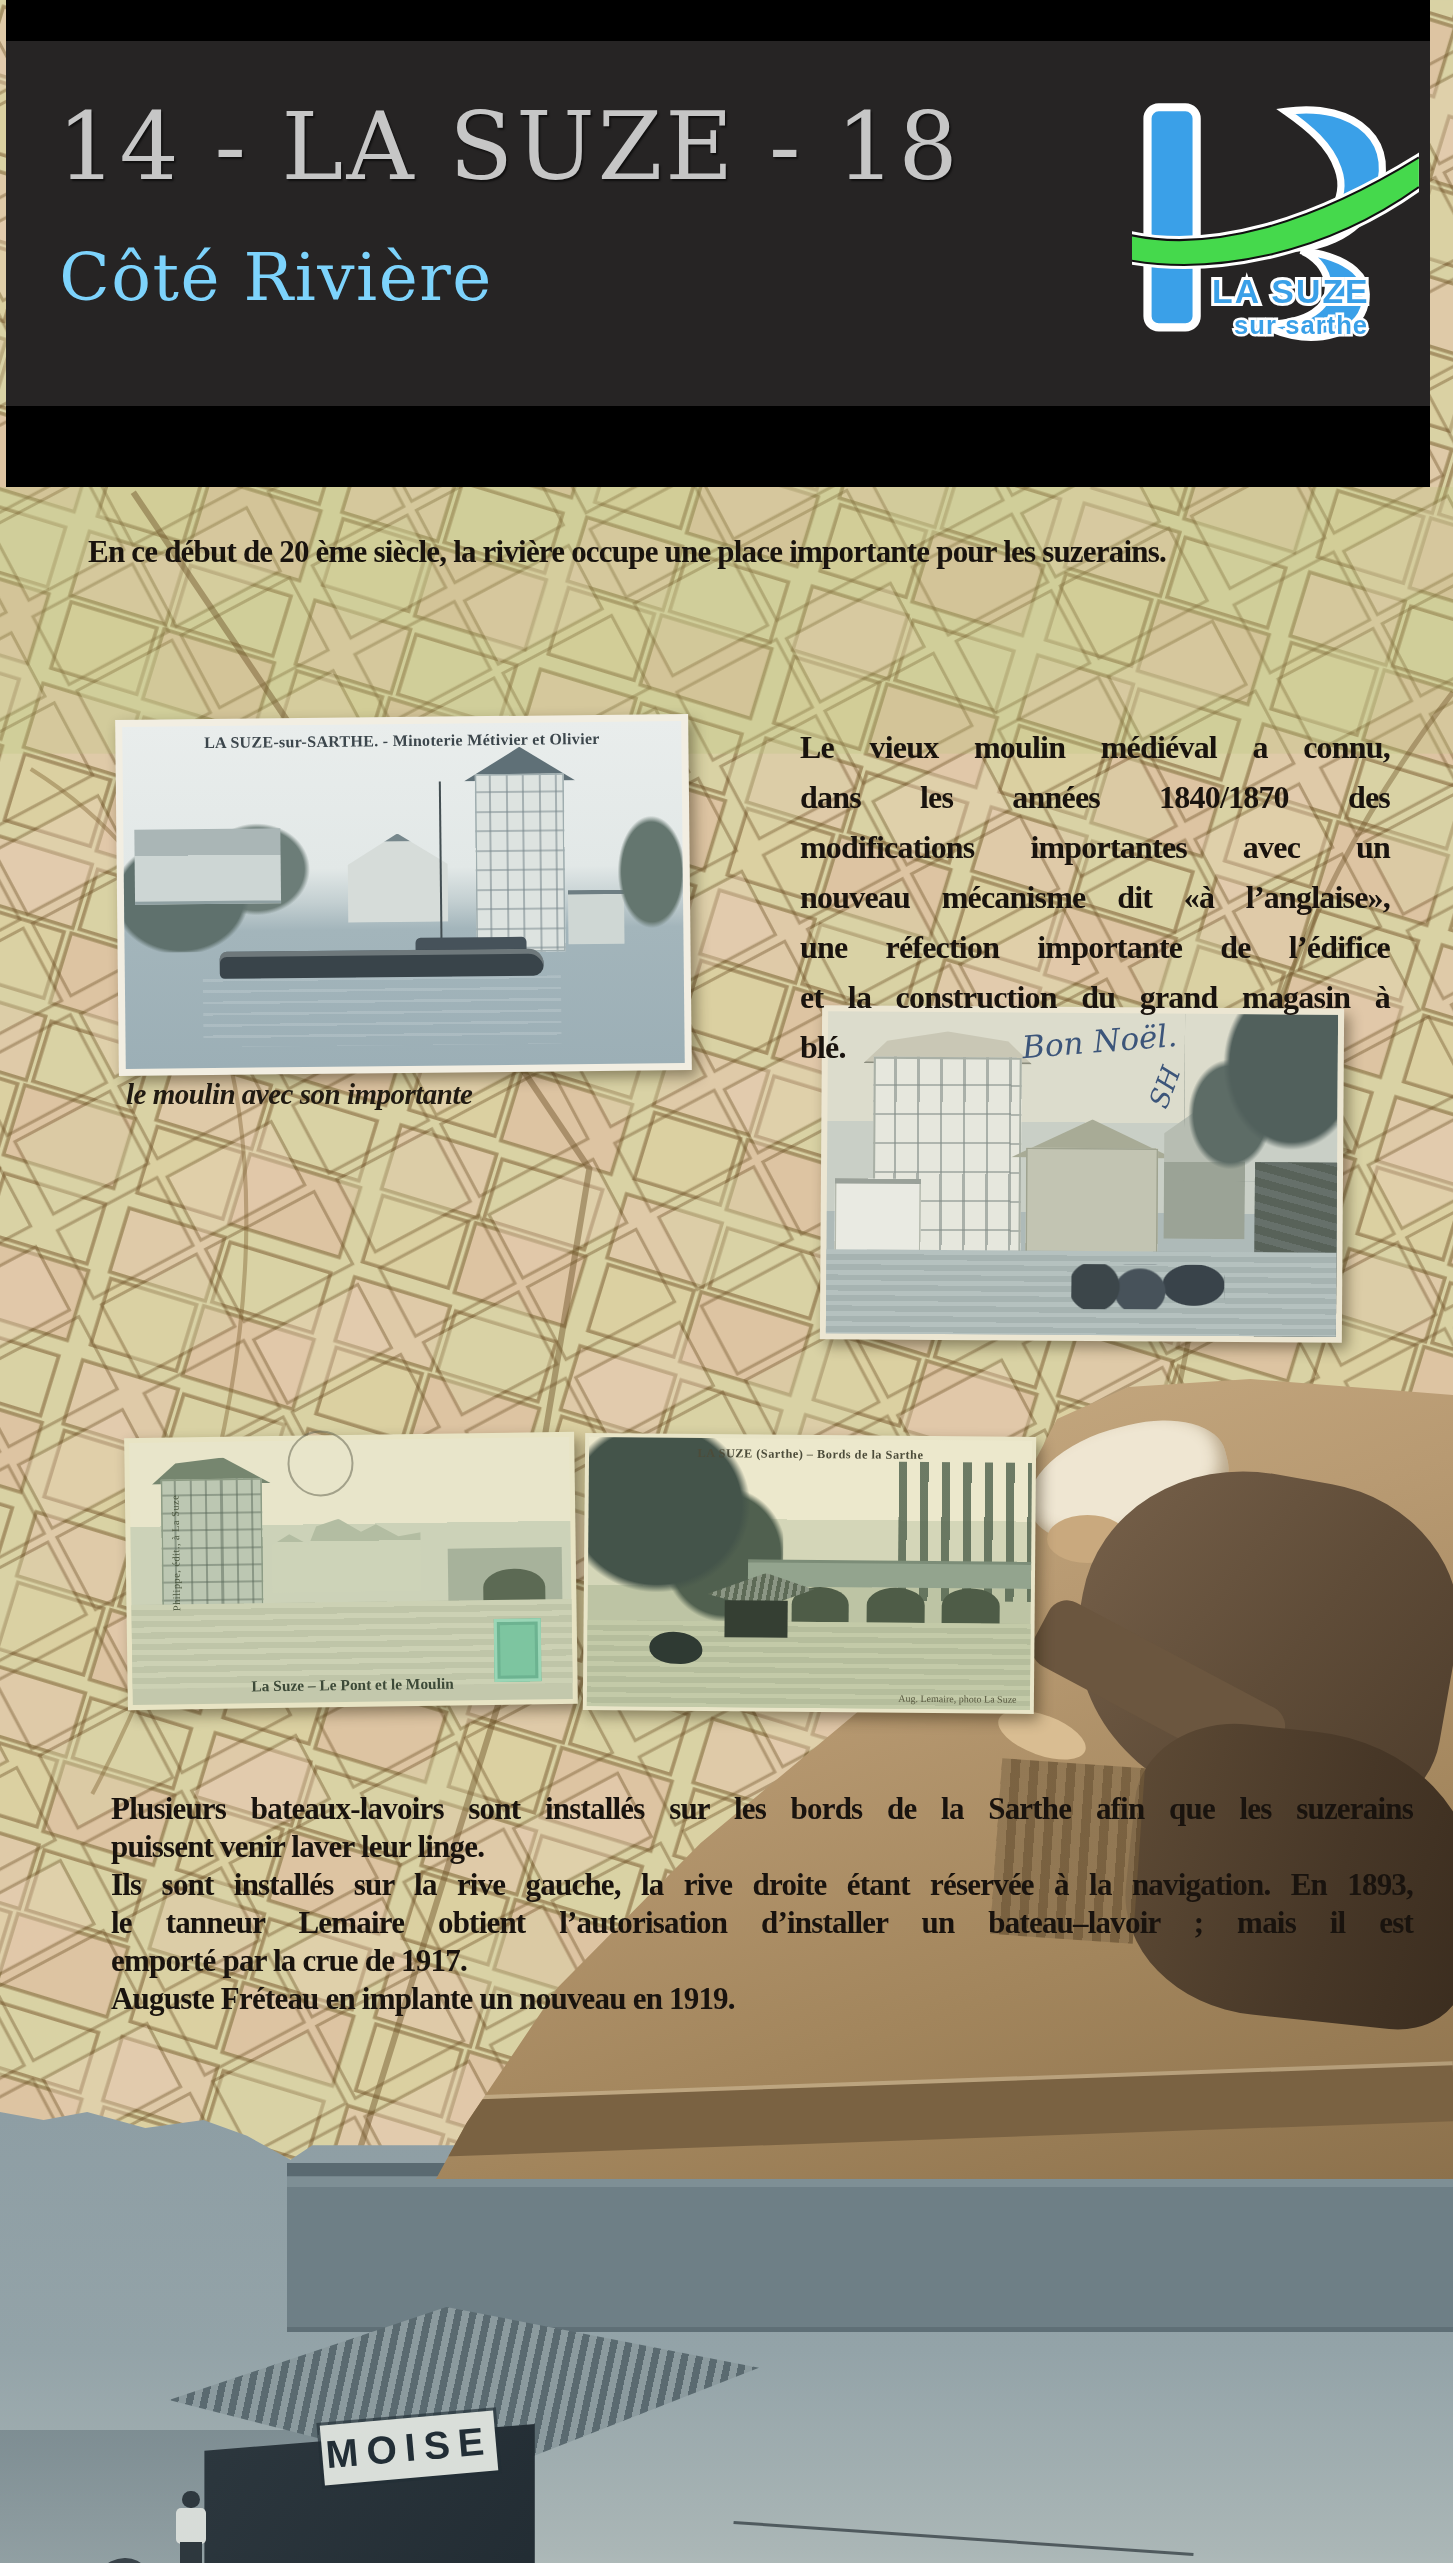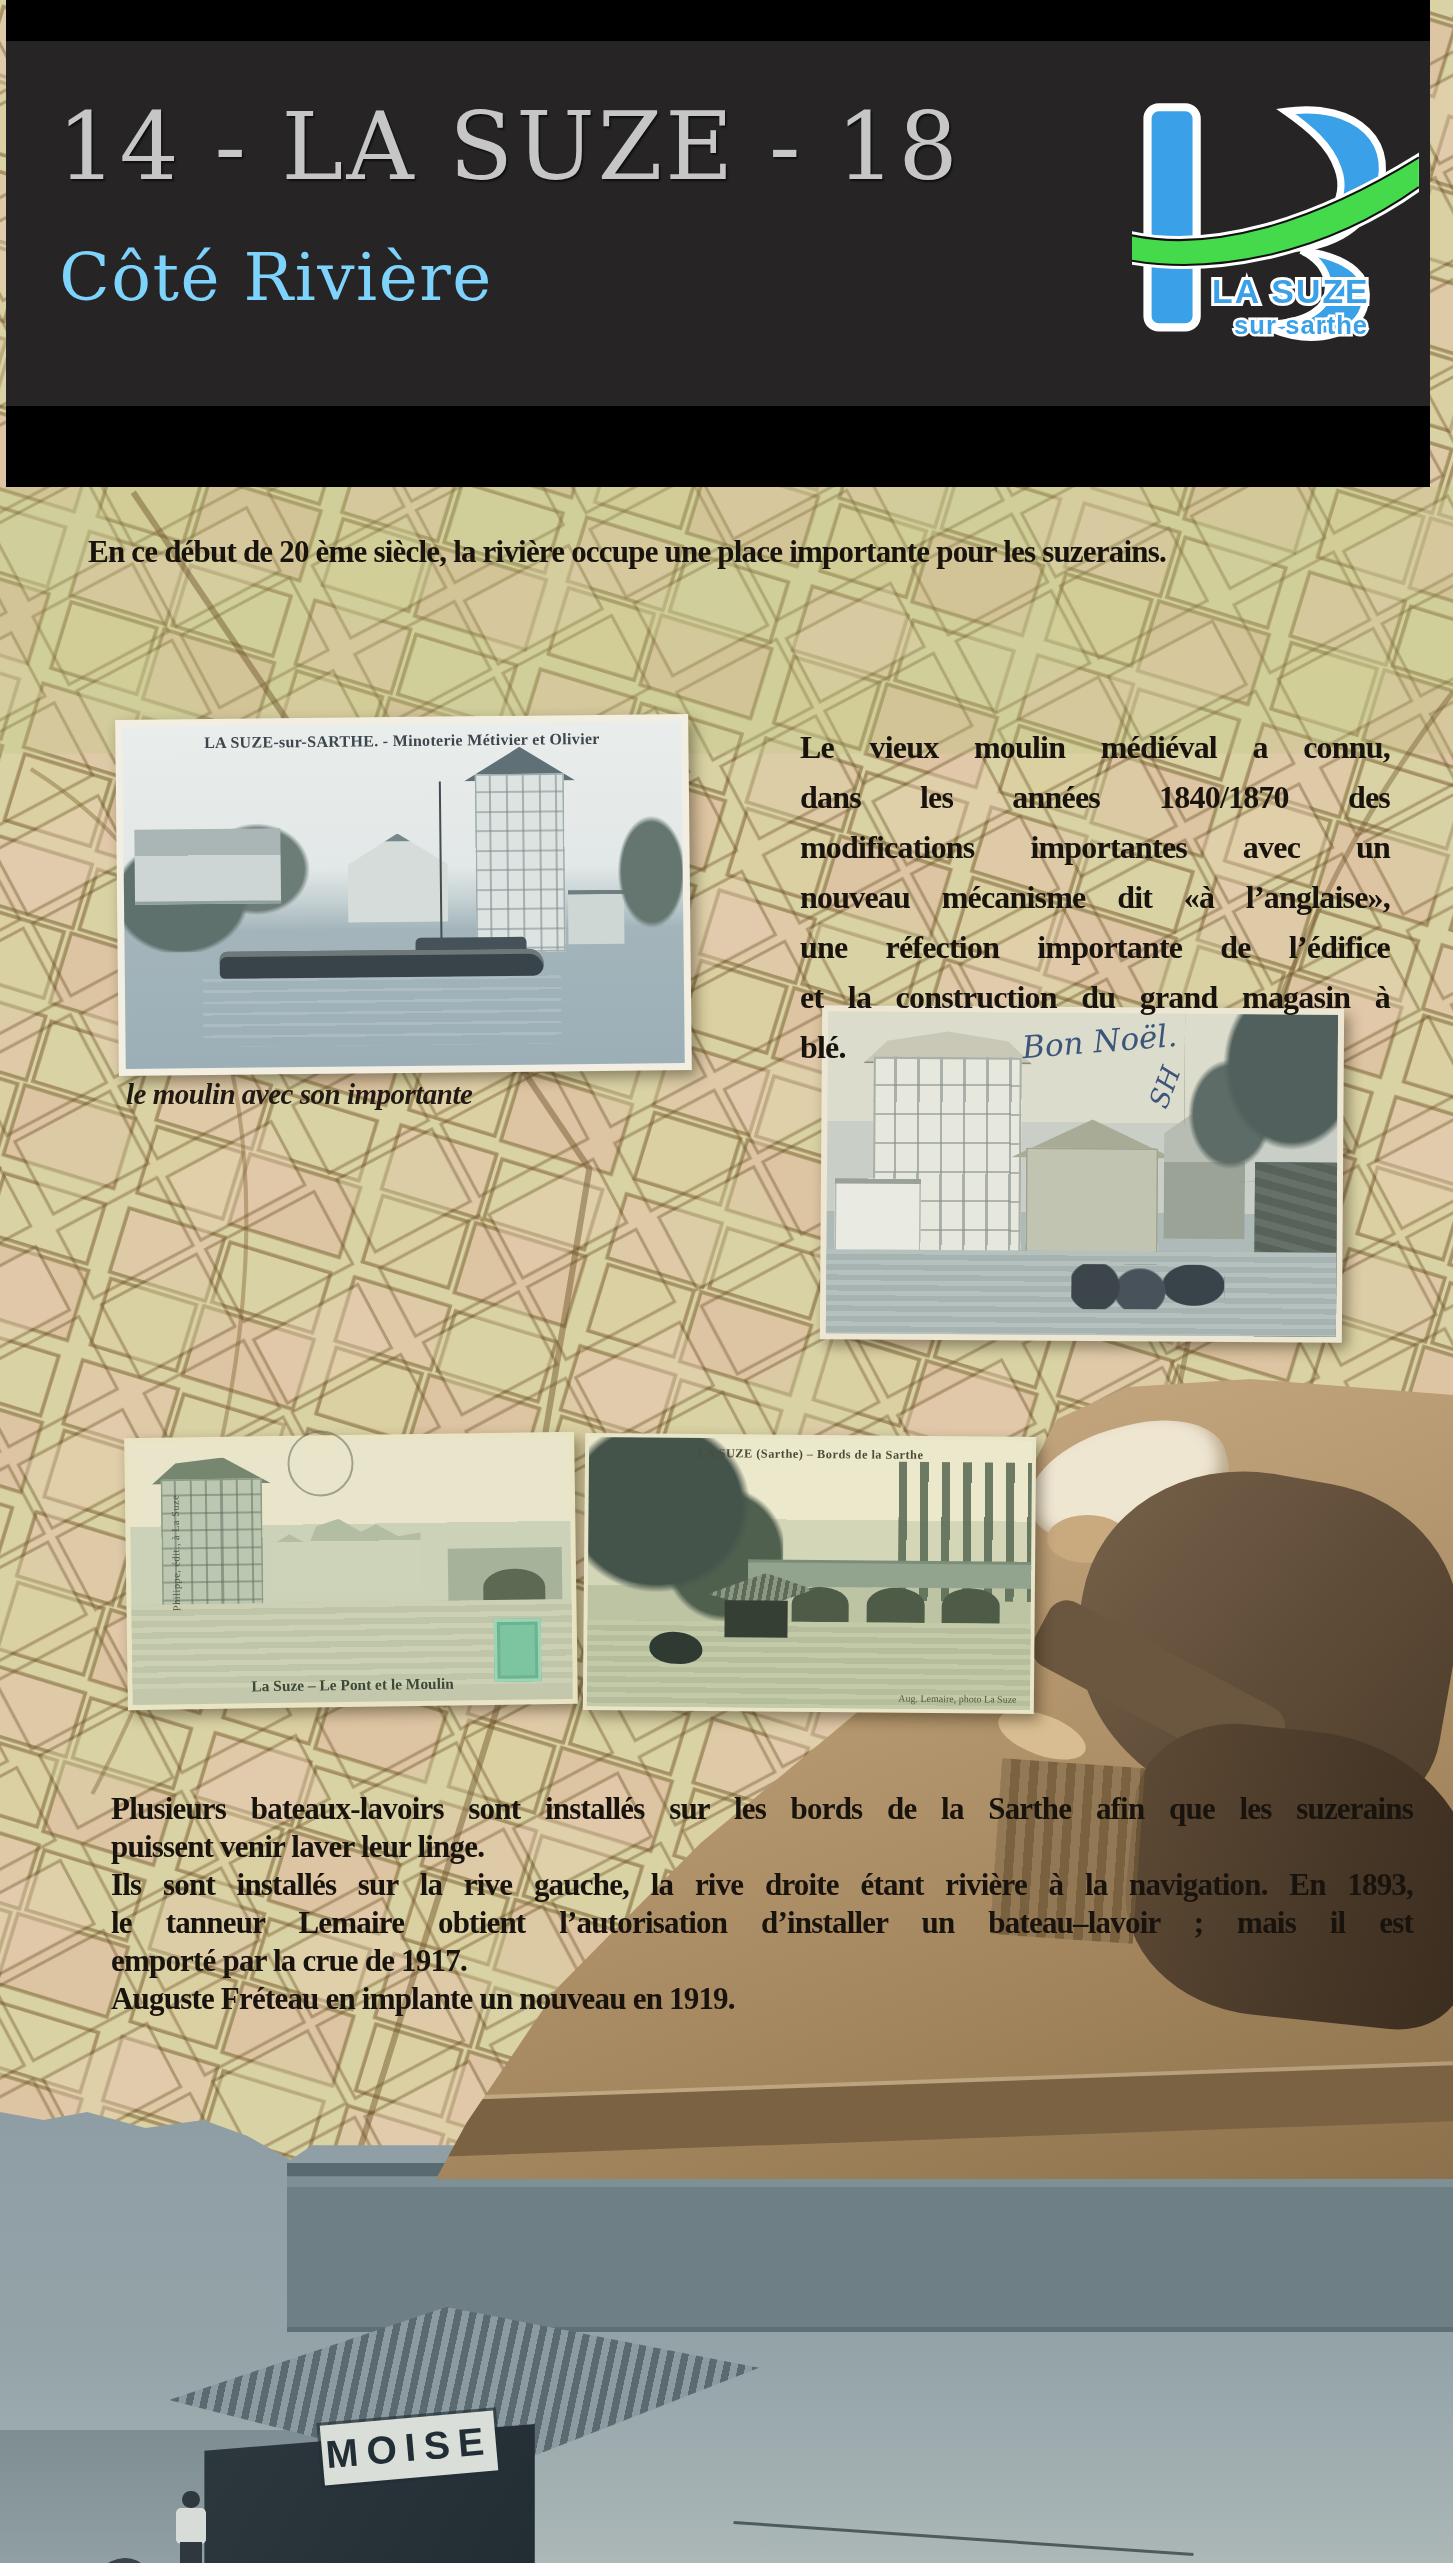--- a/index.html
+++ b/index.html
@@ -389,20 +389,20 @@
       </div>
       <div class="d-cow"></div>
       <div class="d-cap">LA SUZE (Sarthe) – Bords de la Sarthe</div>
       <div class="d-credit">Aug. Lemaire, photo La Suze</div>
     </div>
   </div>
 
   <div class="abs txt para lavoirs-para">
     <div>Plusieurs bateaux-lavoirs sont installés sur les bords de la Sarthe afin  que les suzerains</div>
     <div class="ll">puissent venir laver leur linge.</div>
-    <div>Ils sont installés sur la rive gauche, la rive droite étant rivière à la  navigation.  En 1893,</div>
+    <div>Ils sont installés sur la rive gauche, la rive droite étant réservée à la  navigation.  En 1893,</div>
     <div>le tanneur Lemaire obtient l’autorisation d’installer un bateau–lavoir ; mais il est</div>
     <div class="ll">emporté par la crue de 1917.</div>
     <div class="ll">Auguste Fréteau en implante un nouveau en 1919.</div>
   </div>
 
 </div>
 
 
 </body></html>

